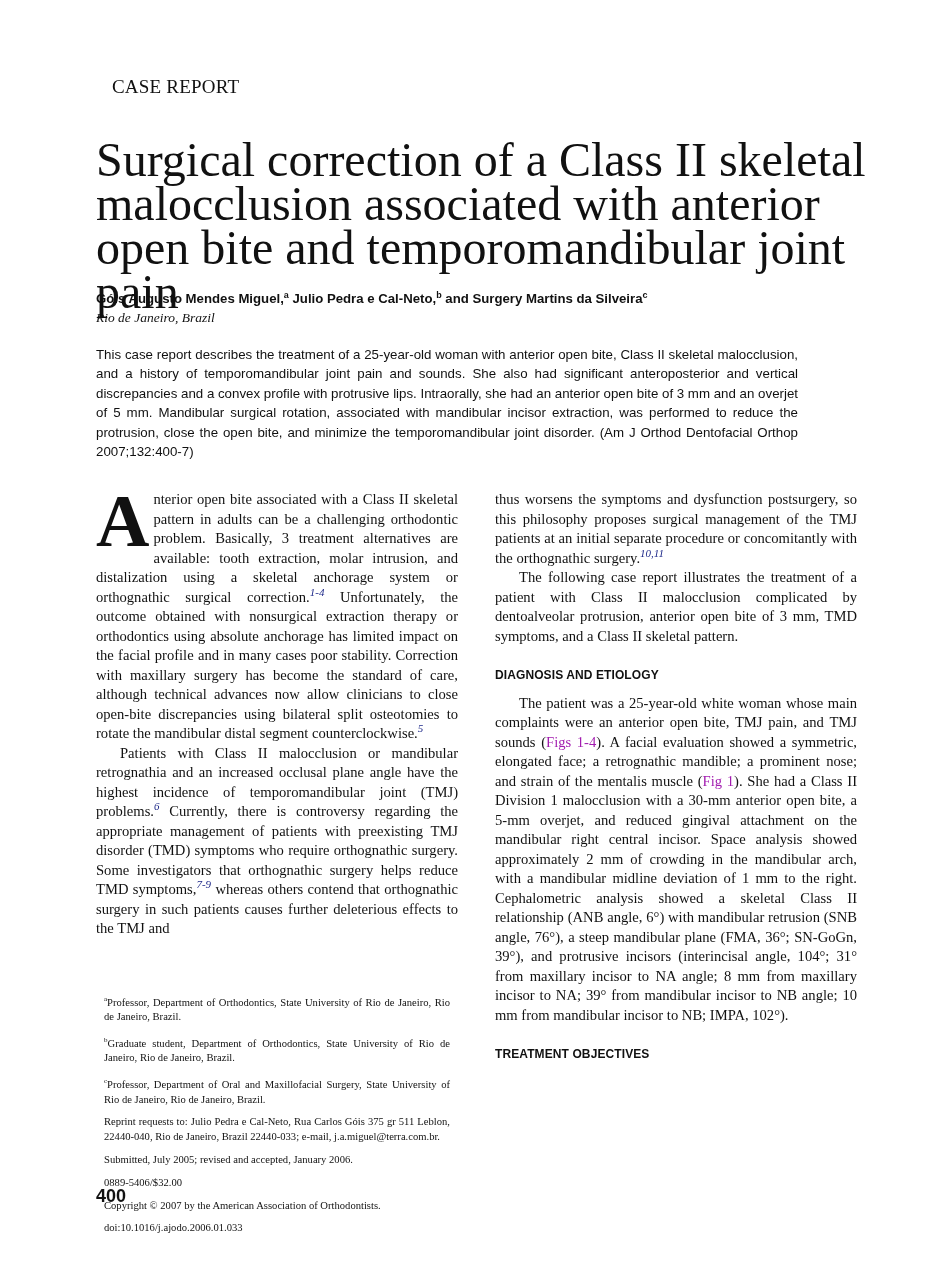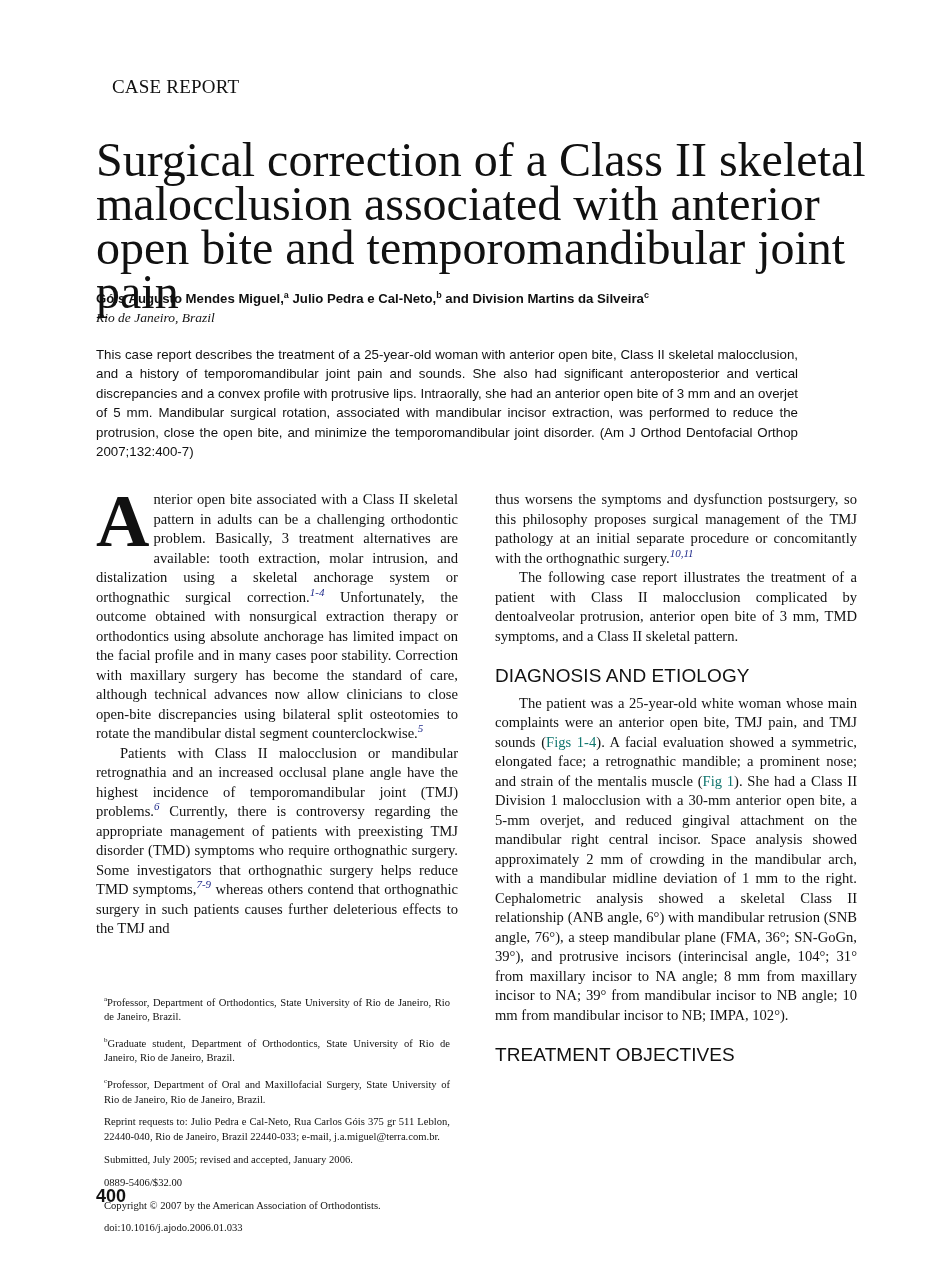--- a/index.html
+++ b/index.html
@@ -14,52 +14,52 @@
   #location { position:absolute; left:96px; top:310px; font-size:13.5px; font-style:italic; }
   #abstract { position:absolute; left:96px; top:345px; width:702px; font-size:13.3px; line-height:19.4px; text-align:justify; margin:0; }
 
   .col { position:absolute; top:490px; width:362px; font-size:14.6px; line-height:19.5px; text-align:justify; }
   #col-left { left:96px; }
   #col-right { left:495px; }
   .col p { margin:0; }
   .indent { text-indent:24px; }
   .dropcap { float:left; font-size:74px; line-height:58px; margin:2px 4px 0 0; font-weight:bold; }
   sup.ref { font-size:11px; color:#1f2a8a; vertical-align:6px; line-height:0;font-style:italic; }
-  .link { color:#0f766e; }
-  .heading { font-size:19px; font-weight:normal; margin:20px 0 8px 0 !important; letter-spacing:0.1px; }
+  .link { color:#a21caf; }
+  .heading { font-size:12px; font-weight:bold; margin:20px 0 8px 0 !important; letter-spacing:0.1px; }
 
   #footnotes { position:absolute; left:96px; top:984px; width:362px; font-size:10.6px; line-height:14.8px; text-align:justify; }
   #footnotes p { margin:8px; }
   #footnotes sup { font-size:7px; }
   #page-number { position:absolute; left:96px; top:1186px; font-size:18px; font-weight:bold; }
 </style>
 </head>
 <body>
 
 <div id="section-label" class="serif">CASE REPORT</div>
 
 <h1 id="title" class="serif">Surgical correction of a Class II skeletal malocclusion associated with anterior open bite and temporomandibular joint pain</h1>
 
 <div id="authors" class="sans">
   <span>Góis Augusto Mendes Miguel,</span><sup>a</sup>
   <span>Julio Pedra e Cal-Neto,</span><sup>b</sup>
-  <span>and Division Martins da Silveira</span><sup>c</sup>
+  <span>and Surgery Martins da Silveira</span><sup>c</sup>
 </div>
 
 <div id="location" class="serif">Rio de Janeiro, Brazil</div>
 
 <p id="abstract" class="sans">This case report describes the treatment of a 25-year-old woman with anterior open bite, Class II skeletal malocclusion, and a history of temporomandibular joint pain and sounds. She also had significant anteroposterior and vertical discrepancies and a convex profile with protrusive lips. Intraorally, she had an anterior open bite of 3 mm and an overjet of 5 mm. Mandibular surgical rotation, associated with mandibular incisor extraction, was performed to reduce the protrusion, close the open bite, and minimize the temporomandibular joint disorder. (Am J Orthod Dentofacial Orthop 2007;132:400-7)</p>
 
 <div id="col-left" class="col serif">
   <p><span class="dropcap">A</span><span>nterior open bite associated with a Class II skeletal pattern in adults can be a challenging orthodontic problem. Basically, 3 treatment alternatives are available: tooth extraction, molar intrusion, and distalization using a skeletal anchorage system or orthognathic surgical correction.</span><sup class="ref">1-4</sup><span> Unfortunately, the outcome obtained with nonsurgical extraction therapy or orthodontics using absolute anchorage has limited impact on the facial profile and in many cases poor stability. Correction with maxillary surgery has become the standard of care, although technical advances now allow clinicians to close open-bite discrepancies using bilateral split osteotomies to rotate the mandibular distal segment counterclockwise.</span><sup class="ref">5</sup></p>
   <p class="indent"><span>Patients with Class II malocclusion or mandibular retrognathia and an increased occlusal plane angle have the highest incidence of temporomandibular joint (TMJ) problems.</span><sup class="ref">6</sup><span> Currently, there is controversy regarding the appropriate management of patients with preexisting TMJ disorder (TMD) symptoms who require orthognathic surgery. Some investigators that orthognathic surgery helps reduce TMD symptoms,</span><sup class="ref">7-9</sup><span id="p2-continued-left"> whereas others contend that orthognathic surgery in such patients causes further deleterious effects to the TMJ and</span></p>
 </div>
 
 <div id="col-right" class="col serif">
-  <p><span id="p2-continued-right">thus worsens the symptoms and dysfunction postsurgery, so this philosophy proposes surgical management of the TMJ pathology at an initial separate procedure or concomitantly with the orthognathic surgery.</span><sup class="ref">10,11</sup></p>
+  <p><span id="p2-continued-right">thus worsens the symptoms and dysfunction postsurgery, so this philosophy proposes surgical management of the TMJ patients at an initial separate procedure or concomitantly with the orthognathic surgery.</span><sup class="ref">10,11</sup></p>
   <p class="indent">The following case report illustrates the treatment of a patient with Class II malocclusion complicated by dentoalveolar protrusion, anterior open bite of 3 mm, TMD symptoms, and a Class II skeletal pattern.</p>
   <p class="heading sans">DIAGNOSIS AND ETIOLOGY</p>
   <p class="indent"><span>The patient was a 25-year-old white woman whose main complaints were an anterior open bite, TMJ pain, and TMJ sounds (</span><span class="link">Figs 1-4</span><span>). A facial evaluation showed a symmetric, elongated face; a retrognathic mandible; a prominent nose; and strain of the mentalis muscle (</span><span class="link">Fig 1</span><span>). She had a Class II Division 1 malocclusion with a 30-mm anterior open bite, a 5-mm overjet, and reduced gingival attachment on the mandibular right central incisor. Space analysis showed approximately 2 mm of crowding in the mandibular arch, with a mandibular midline deviation of 1 mm to the right. Cephalometric analysis showed a skeletal Class II relationship (ANB angle, 6°) with mandibular retrusion (SNB angle, 76°), a steep mandibular plane (FMA, 36°; SN-GoGn, 39°), and protrusive incisors (interincisal angle, 104°; 31° from maxillary incisor to NA angle; 8 mm from maxillary incisor to NA; 39° from mandibular incisor to NB angle; 10 mm from mandibular incisor to NB; IMPA, 102°).</span></p>
   <p class="heading sans">TREATMENT OBJECTIVES</p>
 </div>
 
 <div id="footnotes" class="serif">
   <p><sup>a</sup><span>Professor, Department of Orthodontics, State University of Rio de Janeiro, Rio de Janeiro, Brazil.</span></p>
   <p><sup>b</sup><span>Graduate student, Department of Orthodontics, State University of Rio de Janeiro, Rio de Janeiro, Brazil.</span></p>
   <p><sup>c</sup><span>Professor, Department of Oral and Maxillofacial Surgery, State University of Rio de Janeiro, Rio de Janeiro, Brazil.</span></p>

